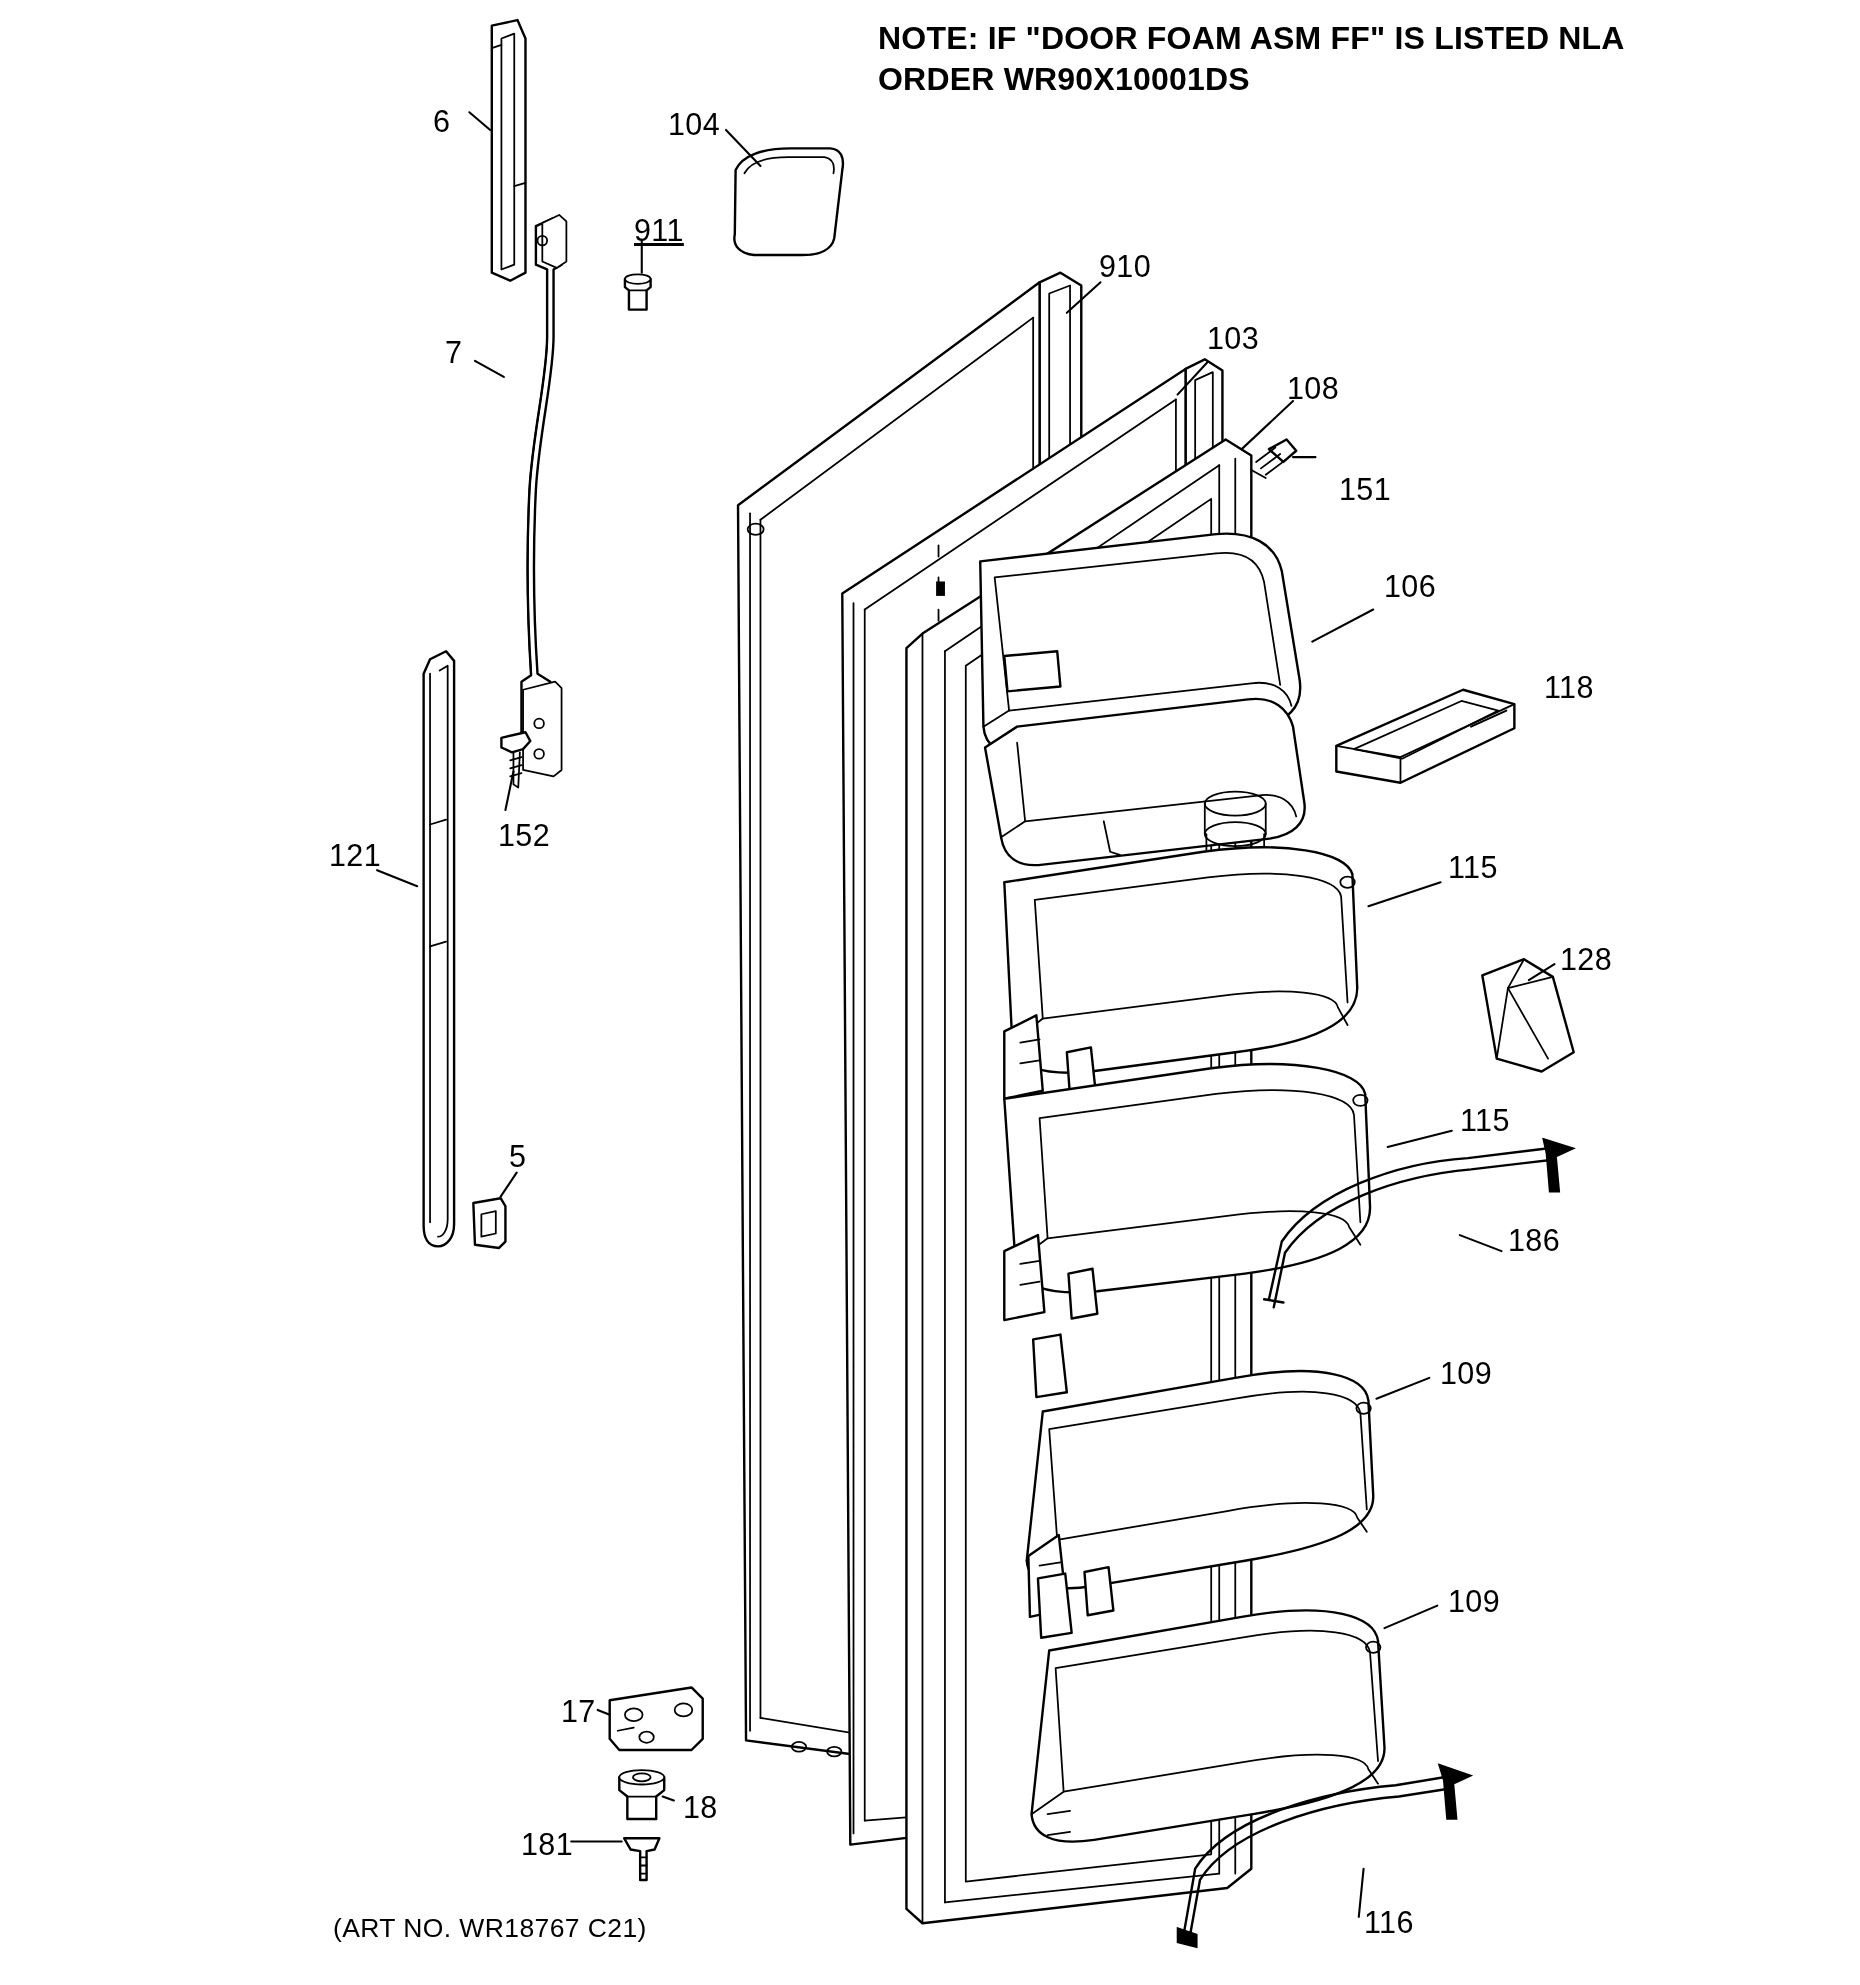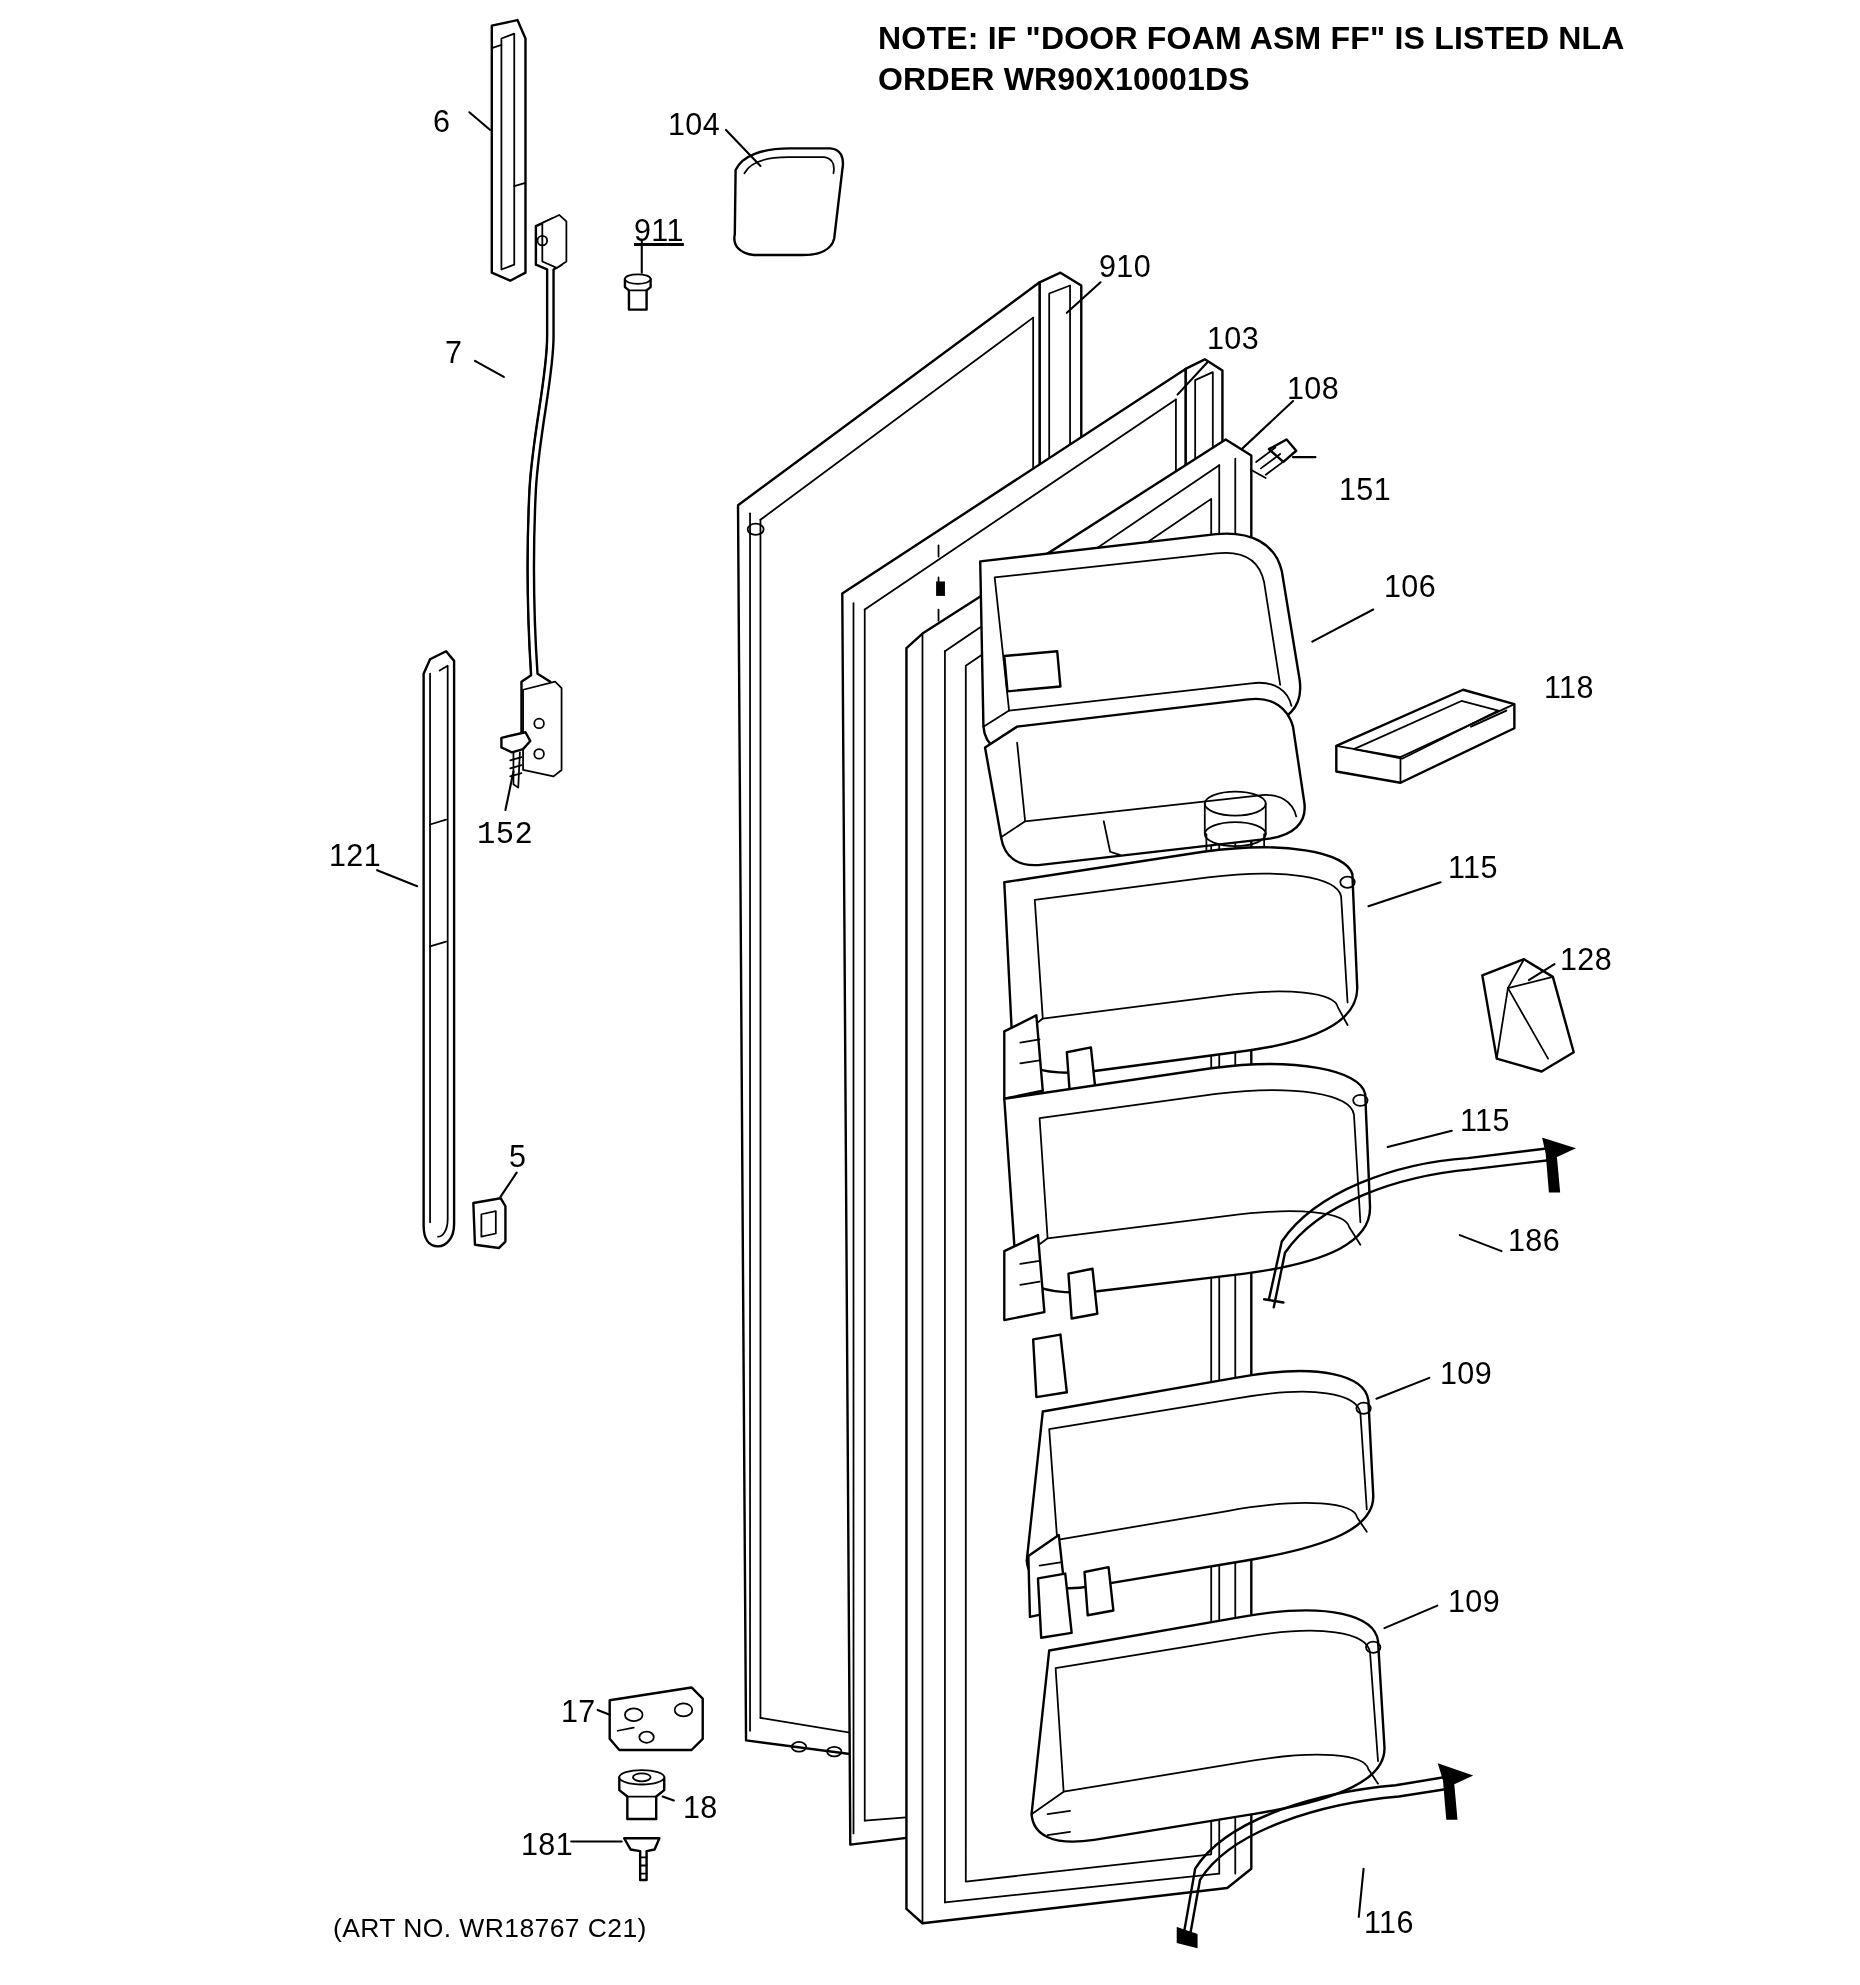--- a/index.html
+++ b/index.html
@@ -363,21 +363,21 @@
   <div class="callout" style="left:668px;  top:107px;">104</div>
   <div class="callout" style="left:634px;  top:213px;text-decoration:underline;">911</div>
   <div class="callout" style="left:445px;  top:335px;">7</div>
   <div class="callout" style="left:1099px; top:249px;">910</div>
   <div class="callout" style="left:1207px; top:321px;">103</div>
   <div class="callout" style="left:1287px; top:371px;">108</div>
   <div class="callout" style="left:1339px; top:448px;margin-top:24px;">151</div>
   <div class="callout" style="left:1384px; top:569px;text-align:center;">106</div>
   <div class="callout" style="left:1536px; top:670px;margin-left:8px;">118</div>
   <div class="callout" style="left:329px;  top:838px;">121</div>
-  <div class="callout" style="left:477px;  top:818px;font-family:Liberation Mono, monospace;">152</div>
+  <div class="callout" style="left:498px;  top:818px;">152</div>
   <div class="callout" style="left:1448px; top:850px;">115</div>
   <div class="callout" style="left:1560px; top:942px;">128</div>
   <div class="callout" style="left:1460px; top:1103px;">115</div>
   <div class="callout" style="left:1508px; top:1223px;">186</div>
   <div class="callout" style="left:1440px; top:1356px;">109</div>
   <div class="callout" style="left:509px;  top:1139px;">5</div>
   <div class="callout" style="left:1448px; top:1584px;">109</div>
   <div class="callout" style="left:561px;  top:1694px;">17</div>
   <div class="callout" style="left:683px;  top:1790px;">18</div>
   <div class="callout" style="left:521px;  top:1827px;">181</div>

